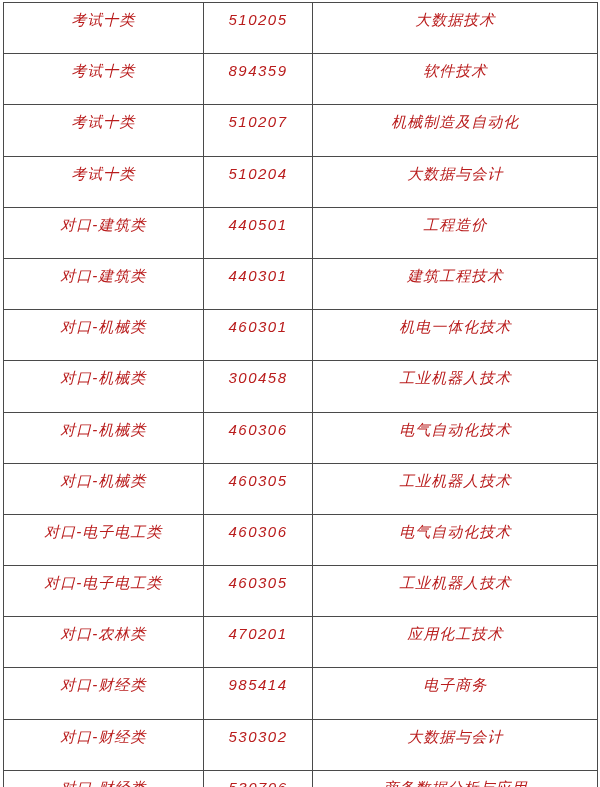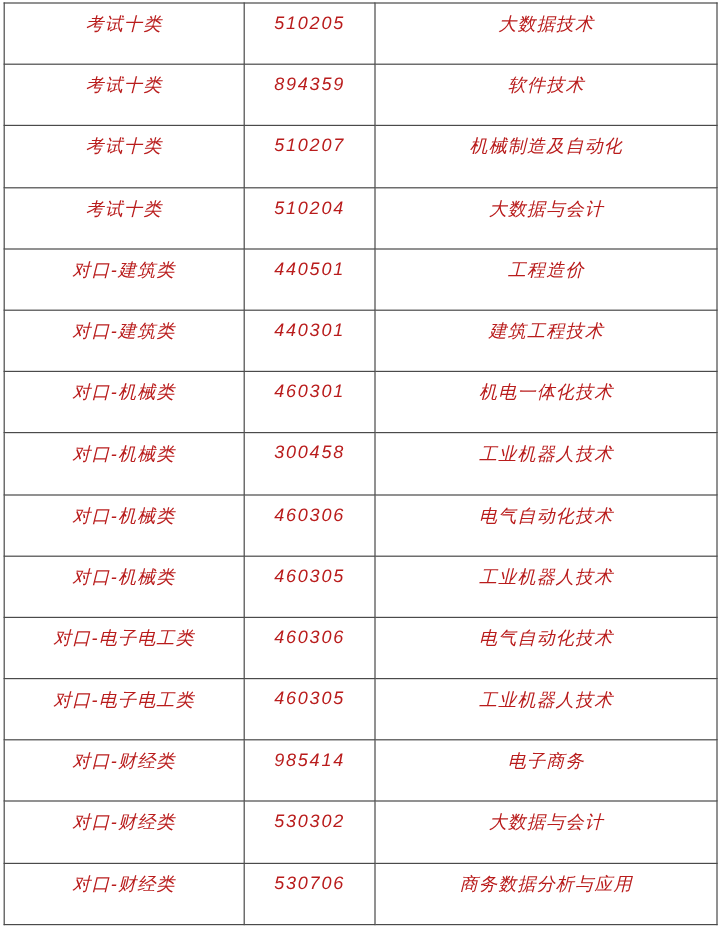--- a/index.html
+++ b/index.html
@@ -109,20 +109,25 @@
         <td>对口-电子电工类</td>
         <td class="code-cell">460306</td>
         <td>电气自动化技术</td>
       </tr>
       <tr>
         <td>对口-电子电工类</td>
         <td class="code-cell">460305</td>
         <td>工业机器人技术</td>
       </tr>
       <tr>
+        <td>对口-农林类</td>
+        <td class="code-cell">470201</td>
+        <td>应用化工技术</td>
+      </tr>
+      <tr>
         <td>对口-财经类</td>
         <td class="code-cell">985414</td>
         <td>电子商务</td>
       </tr>
       <tr>
         <td>对口-财经类</td>
         <td class="code-cell">530302</td>
         <td>大数据与会计</td>
       </tr>
       <tr>

